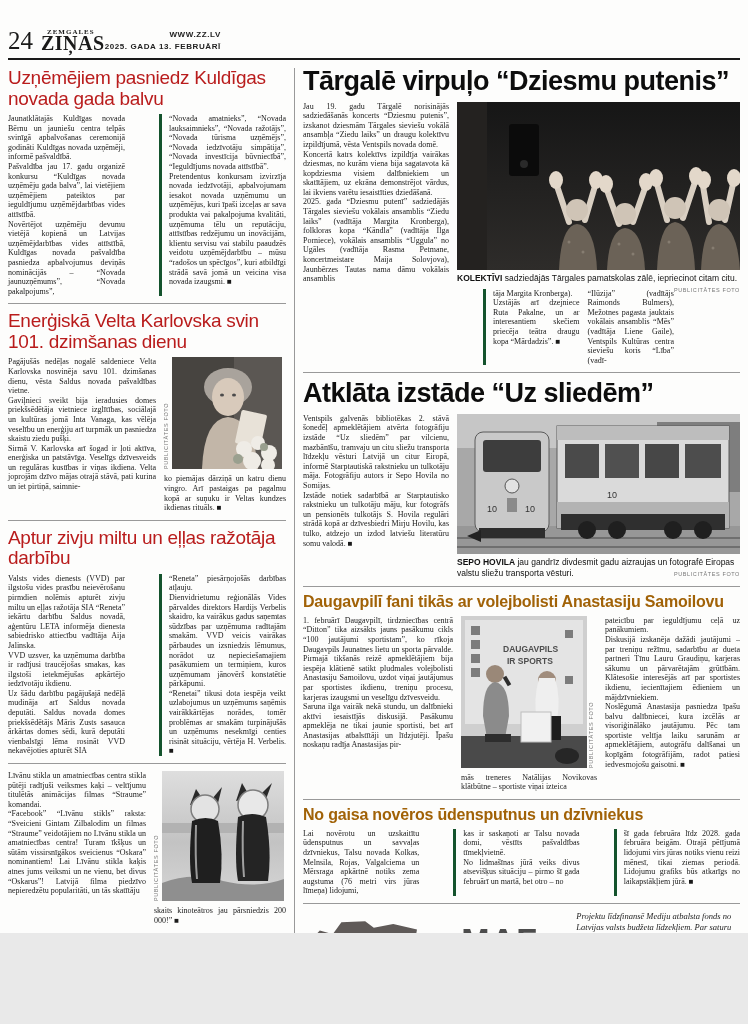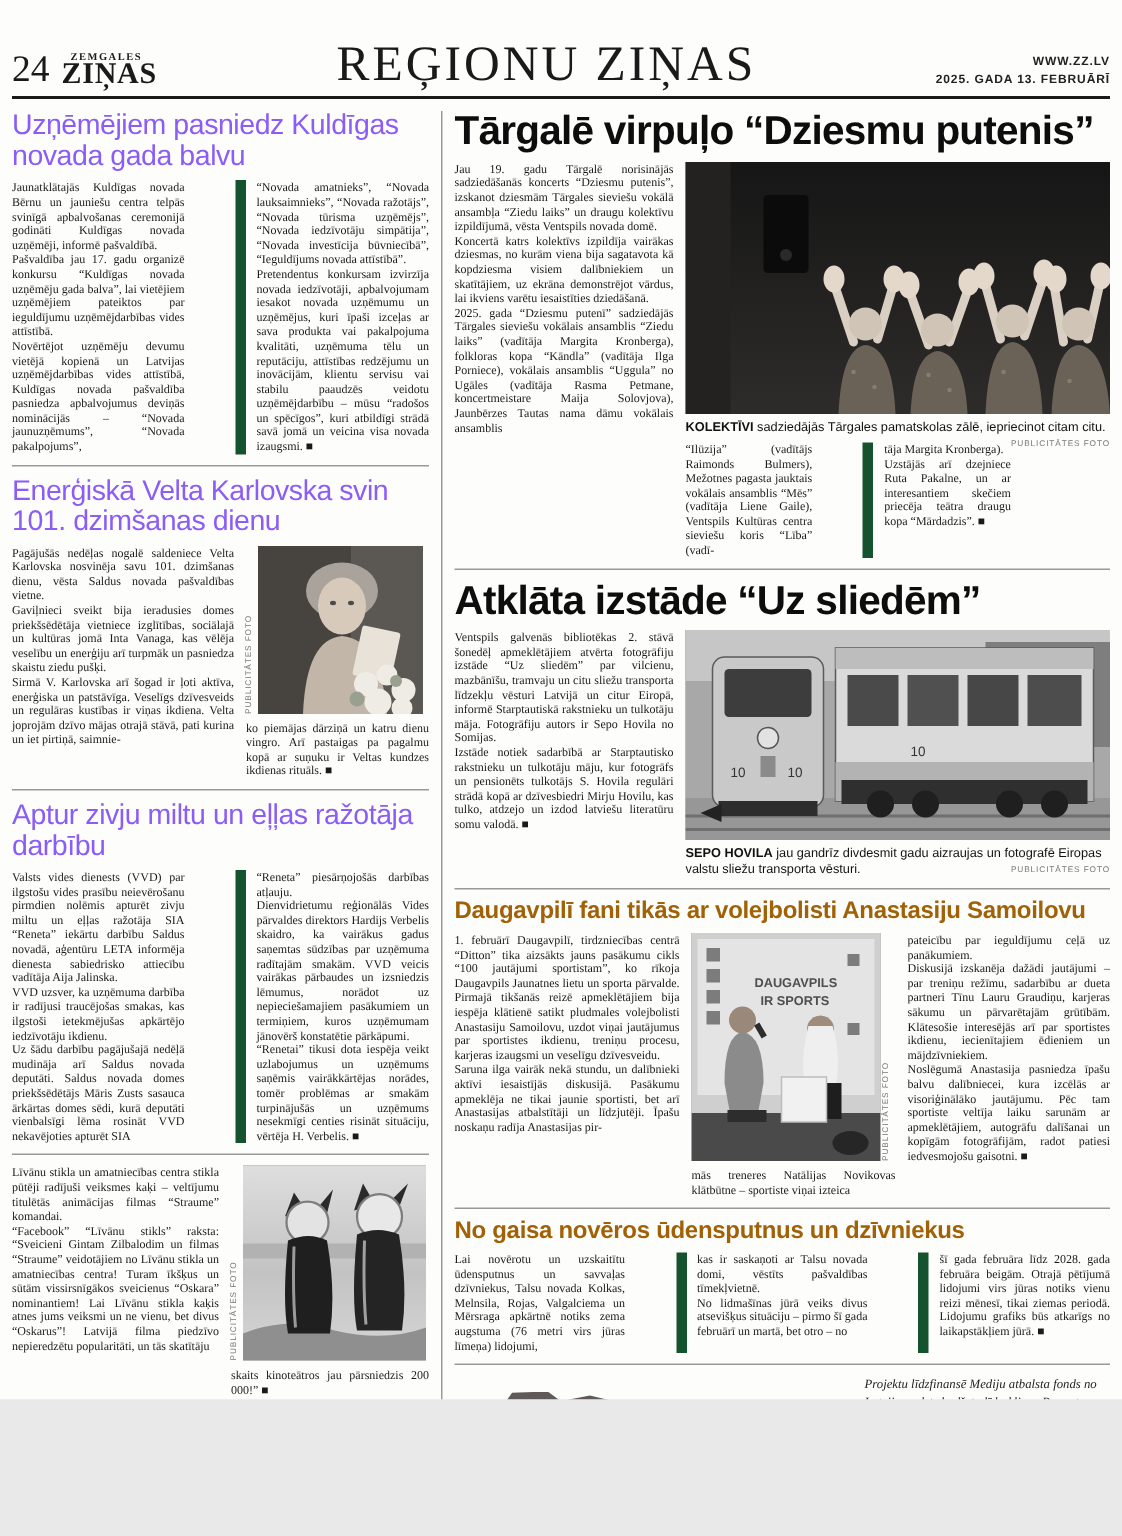--- a/index.html
+++ b/index.html
@@ -15,29 +15,29 @@
   .section-title{flex:1;text-align:center;font-size:33px;line-height:0.95;letter-spacing:2px;}
   .hdr-right{text-align:right;font-family:"Liberation Sans","DejaVu Sans",sans-serif;
              font-size:8px;font-weight:bold;letter-spacing:0.6px;line-height:1.5;color:#222;}
   
   .content{display:flex;margin-top:8px;}
   .leftcol{width:282px;padding-right:8px;border-right:1px solid #999;}
   .rightcol{flex:1;padding-left:8px;}
   .rule{border:0;border-top:1px solid #999;margin:7px 0;}
   
   .hl-left{font-family:"Liberation Sans","DejaVu Sans",sans-serif;font-weight:400;
-           font-size:19px;line-height:1.08;letter-spacing:-0.3px;margin:0 0 5px 0;color:#8b5cf6;}
+           font-size:19px;line-height:1.08;letter-spacing:-0.3px;margin:0 0 5px 0;color:#b91c1c;}
   .hl-big{font-family:"Liberation Sans","DejaVu Sans",sans-serif;font-weight:800;
           font-size:27px;line-height:1.02;letter-spacing:-0.5px;margin:0 0 6px 0;color:#0d0d0d;}
   .hl-mid{font-family:"Liberation Sans","DejaVu Sans",sans-serif;font-weight:800;
           font-size:16px;line-height:1.05;letter-spacing:-0.2px;margin:0 0 5px 0;color:#a16207;}
   
   .flexrow{display:flex;gap:8px;}
   .tcol{font-size:8px;line-height:1.2;text-align:justify;white-space:pre-line;flex:1;min-width:0;}
-  .colrule{border-left:7px solid #14532d;padding-left:7px;margin-left:26px;}
+  .colrule{border-left:3px solid #14532d;padding-left:7px;margin-left:26px;}
   
   .photo{display:block;background:#888;}
   .photorow{display:flex;gap:2px;}
   .vcredit{font-family:"Liberation Sans","DejaVu Sans",sans-serif;font-size:5.5px;color:#777;
            letter-spacing:0.6px;writing-mode:vertical-rl;transform:rotate(180deg);line-height:1;}
   .caption{font-family:"Liberation Sans","DejaVu Sans",sans-serif;font-size:8.5px;line-height:1.3;
            margin-top:3px;color:#111;}
   .caption b{font-weight:800;}
   .credit-inline{float:right;font-size:5.5px;color:#777;letter-spacing:0.6px;margin-top:3px;}
   .below{margin-top:5px;}
@@ -60,21 +60,20 @@
 <body>
 
 <div class="page">
 
   <div class="hdr">
     <div class="pageno">24</div>
     <div class="masthead">
       <span class="top">ZEMGALES</span>
       <span class="bottom">ZIŅAS</span>
     </div>
-    <div class="section-title">REĢIONU ZIŅAS</div>
     <div class="hdr-right">
       <div>WWW.ZZ.LV</div>
       <div>2025. GADA 13. FEBRUĀRĪ</div>
     </div>
   </div>
 
   <div class="content">
 
     <div class="leftcol">
 
@@ -244,23 +243,23 @@
                   <circle cx="212" cy="140" r="1.5"></circle>
                   <circle cx="256" cy="146" r="1.5"></circle>
               </g>
             </svg>
             <div class="caption">
               <b>KOLEKTĪVI</b>
               <span>sadziedājās Tārgales pamatskolas zālē, iepriecinot citam citu.</span>
               <span class="credit-inline">PUBLICITĀTES FOTO</span>
             </div>
             <div class="flexrow" style="margin-top:5px;">
-              <div class="tcol">“Ilūzija” (vadītājs Raimonds Bulmers), Mežotnes pagasta jauktais vokālais ansamblis “Mēs” (vadītāja Liene Gaile), Ventspils Kultūras centra sieviešu koris “Lība” (vadī-</div>
               <div class="tcol colrule">tāja Margita Kronberga).
 Uzstājās arī dzejniece Ruta Pakalne, un ar interesantiem skečiem priecēja teātra draugu kopa “Mārdadzis”. ■</div>
+              <div class="tcol">“Ilūzija” (vadītājs Raimonds Bulmers), Mežotnes pagasta jauktais vokālais ansamblis “Mēs” (vadītāja Liene Gaile), Ventspils Kultūras centra sieviešu koris “Lība” (vadī-</div>
             </div>
           </div>
         </div>
       </section>
 
       <hr class="rule">
 
       <section>
         <h2 class="hl-big">Atklāta izstāde “Uz sliedēm”</h2>
         <div class="flexrow">

